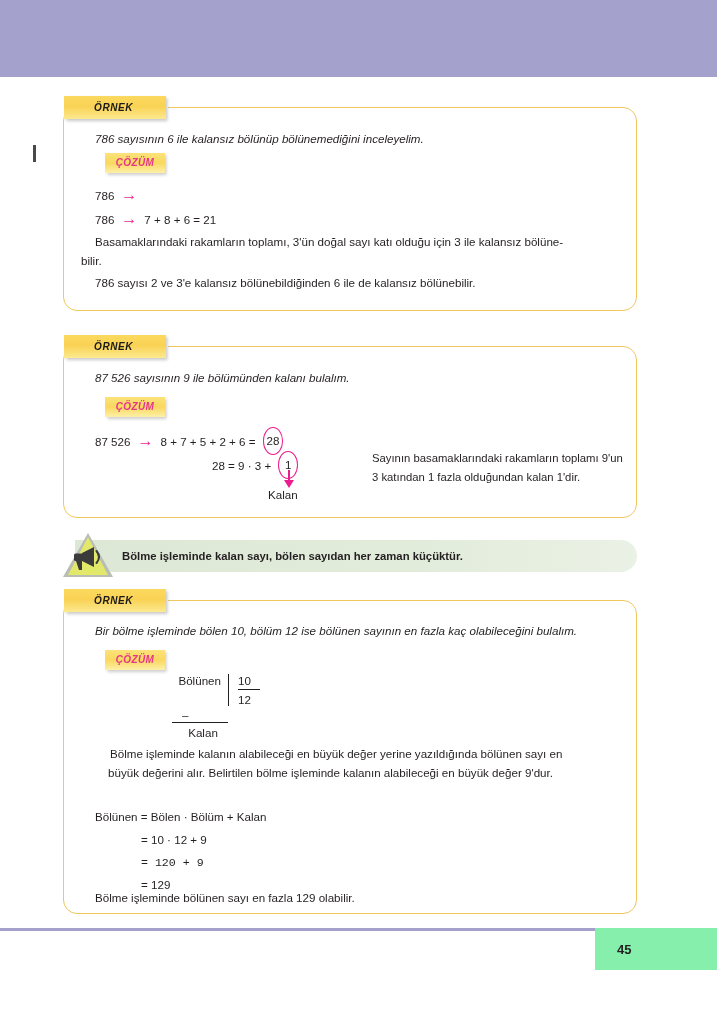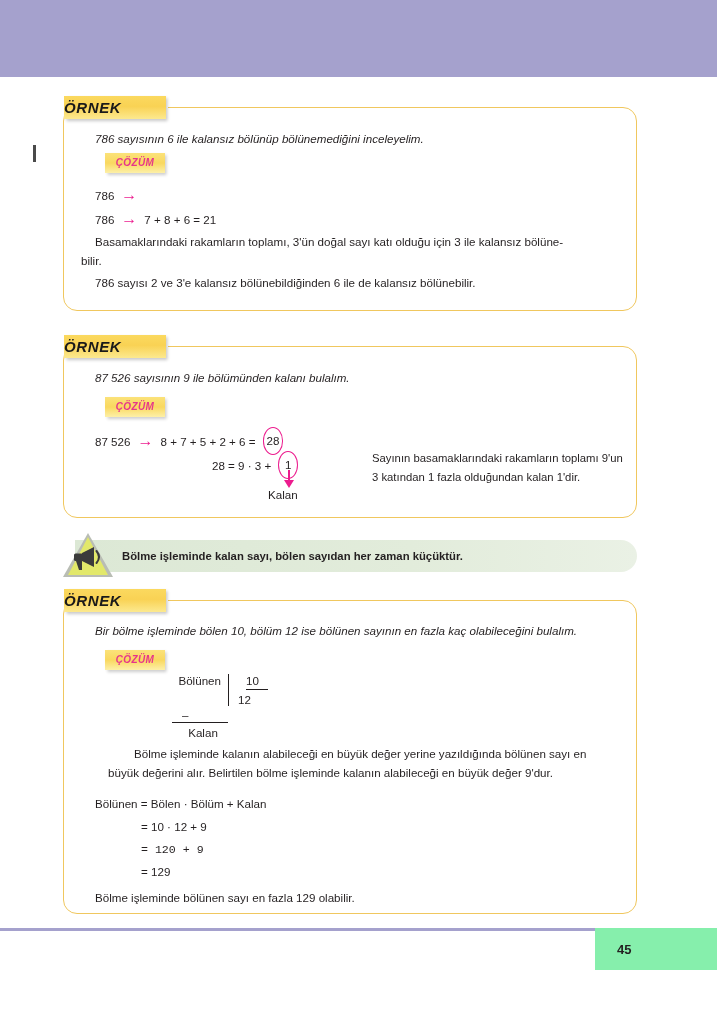--- a/index.html
+++ b/index.html
@@ -42,26 +42,27 @@
   .ornek-card.c1 { top: 107px;  height: 204px; }
   .ornek-card.c2 { top: 346px;  height: 172px; }
   .ornek-card.c3 { top: 600px;  height: 314px; }
 
   
   .ornek-badge {
     position: absolute;
     width: 102px; height: 23px;
     background: linear-gradient(to bottom, #fbd95f 0%, #f9d254 45%, #fce98f 100%);
     color: #1a1a1a;
-    font-size: 15px;
+    font-size: 10px;
     font-weight: bold;
     font-style: italic;
     letter-spacing: 0.6px;
     display: flex;
     align-items: center;
+    padding-left: 30px;
     box-shadow: 1.5px 2px 3px rgba(0,0,0,0.22);
     z-index: 4;
   }
   .ornek-badge.b1 { left: 64px; top: 96px; }
   .ornek-badge.b2 { left: 64px; top: 335px; }
   .ornek-badge.b3 { left: 64px; top: 589px; }
   
   .badge-mask {
     position: absolute;
     left: 64px; width: 104px; height: 6px;
@@ -169,34 +170,35 @@
   
   .division {
     position: absolute;
     left: 172px; top: 674px;
     font-size: 11.6px;
     color: #231f20;
   }
   .div-row1 { display: flex; align-items: flex-start; }
   .div-lbl { width: 56px; text-align: right; padding-right: 7px; }
   .div-right { border-left: 1.1px solid #231f20; padding-left: 9px; }
-  .div-top { border-bottom: 1.1px solid #231f20; padding: 0 9px 2px 0; margin-left: 8px; }
+  .div-top { border-bottom: 1.1px solid #231f20; padding: 0 9px 2px 0; }
   .div-bot { padding-top: 3px; }
   .minus-cell {
     width: 56px; text-align: left; padding-left: 10px;
     border-bottom: 1.1px solid #231f20;
     padding-bottom: 1px;
   }
   .kalan-lbl { text-align: center; width: 62px; padding-top: 3px; }
 
   
   .eqn {
     position: absolute;
     font-size: 11.6px;
     white-space: nowrap;
+    margin-top: 13px;
   }
 
   
   .footer-rule {
     position: absolute;
     left: 0; top: 928px;
     width: 717px; height: 3px;
     background: #a5a1cd;
   }
   .page-num-box {
@@ -305,21 +307,21 @@
       <div class="div-top">10</div>
       <div class="div-bot">12</div>
     </div>
   </div>
   <div style="display:flex; align-items:flex-start; margin-top:2px;">
     <div class="minus-cell">–</div>
   </div>
   <div class="kalan-lbl">Kalan</div>
 </div>
 
-<div class="body-text" style="left:110px; top:744px;margin-left:24px;">Bölme işleminde kalanın alabileceği en büyük değer yerine yazıldığında bölünen sayı en</div>
+<div class="body-text" style="left:110px; top:744px;">Bölme işleminde kalanın alabileceği en büyük değer yerine yazıldığında bölünen sayı en</div>
 <div class="body-text" style="left:108px; top:763px;">büyük değerini alır. Belirtilen bölme işleminde kalanın alabileceği en büyük değer 9'dur.</div>
 
 <div class="eqn" style="left:95px; top:797px;">Bölünen =  Bölen · Bölüm + Kalan</div>
 <div class="eqn" style="left:141px; top:820px;">=  10 · 12 + 9</div>
 <div class="eqn" style="left:141px; top:843px;font-family:Liberation Mono, monospace;">=  120 + 9</div>
 <div class="eqn" style="left:141px; top:865px;">=  129</div>
 
 <div class="body-text" style="left:95px; top:888px;">Bölme işleminde bölünen sayı en fazla 129 olabilir.</div>
 
 <div class="footer-rule"></div>

